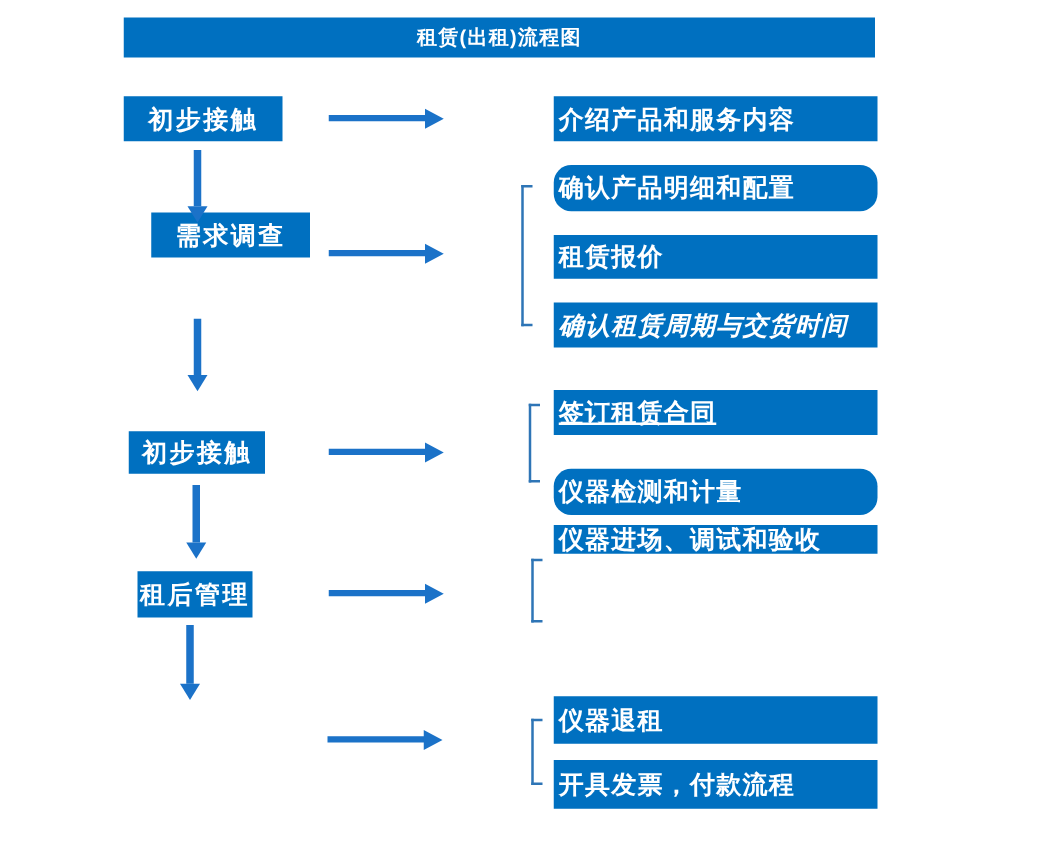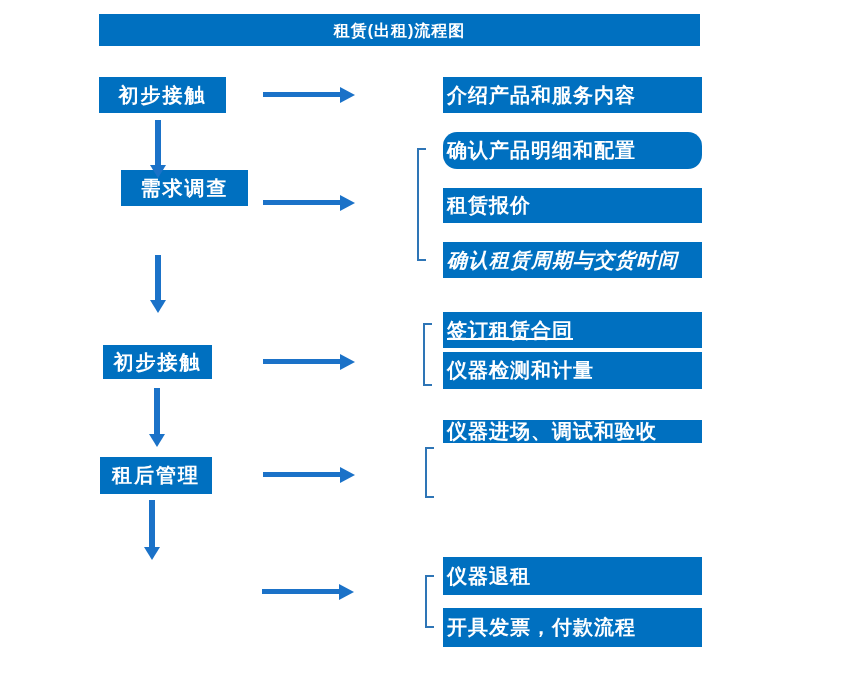--- a/index.html
+++ b/index.html
@@ -83,21 +83,21 @@
 </head>
 <body>
 
 <div class="canvas">
 
   <div class="title-bar">租赁(出租)流程图</div>
 
   <div class="box step-box" style="left:99px; top:77px; width:127px; height:36px;">初步接触</div>
   <div class="box step-box" style="left:99px; top:170px; width:127px; height:36px;margin-left:22px;">需求调查</div>
   <div class="box step-box" style="left:103px; top:345px; width:109px; height:34px;">初步接触</div>
-  <div class="box step-box" style="left:100px; top:457px; width:112px; height:37px;">租后管理</div>
+  <div class="box step-box" style="left:110px; top:457px; width:92px; height:37px;">租后管理</div>
 
   <div class="v-arrow" style="left:150px; top:120px; height:58px;">
     <div class="stem"></div>
     <div class="head"></div>
   </div>
   <div class="v-arrow" style="left:150px; top:255px; height:58px;">
     <div class="stem"></div>
     <div class="head"></div>
   </div>
   <div class="v-arrow" style="left:149px; top:388px; height:59px;">
@@ -135,20 +135,20 @@
   <div class="bracket" style="left:425px; top:447px; height:51px;"></div>
   <div class="bracket" style="left:425px; top:575px; height:53px;"></div>
 
   <div class="box detail-box" style="top:77px; height:36px;">介绍产品和服务内容</div>
 
   <div class="box detail-box" style="top:132px; height:37px;border-radius:14px;">确认产品明细和配置</div>
   <div class="box detail-box" style="top:188px; height:35px;">租赁报价</div>
   <div class="box detail-box" style="top:242px; height:36px;font-style:italic;">确认租赁周期与交货时间</div>
 
   <div class="box detail-box" style="top:312px; height:36px;text-decoration:underline;">签订租赁合同</div>
-  <div class="box detail-box" style="top:352px; height:37px;">仪器检测和计量</div>
+  <div class="box detail-box" style="top:375px; height:37px;border-radius:14px;">仪器检测和计量</div>
 
   <div class="box detail-box" style="top:420px; height:23px;">仪器进场、调试和验收</div>
 
   <div class="box detail-box" style="top:557px; height:38px;text-align:center;">仪器退租</div>
   <div class="box detail-box" style="top:608px; height:39px;">开具发票，付款流程</div>
 
 </div>
 
 </body></html>

